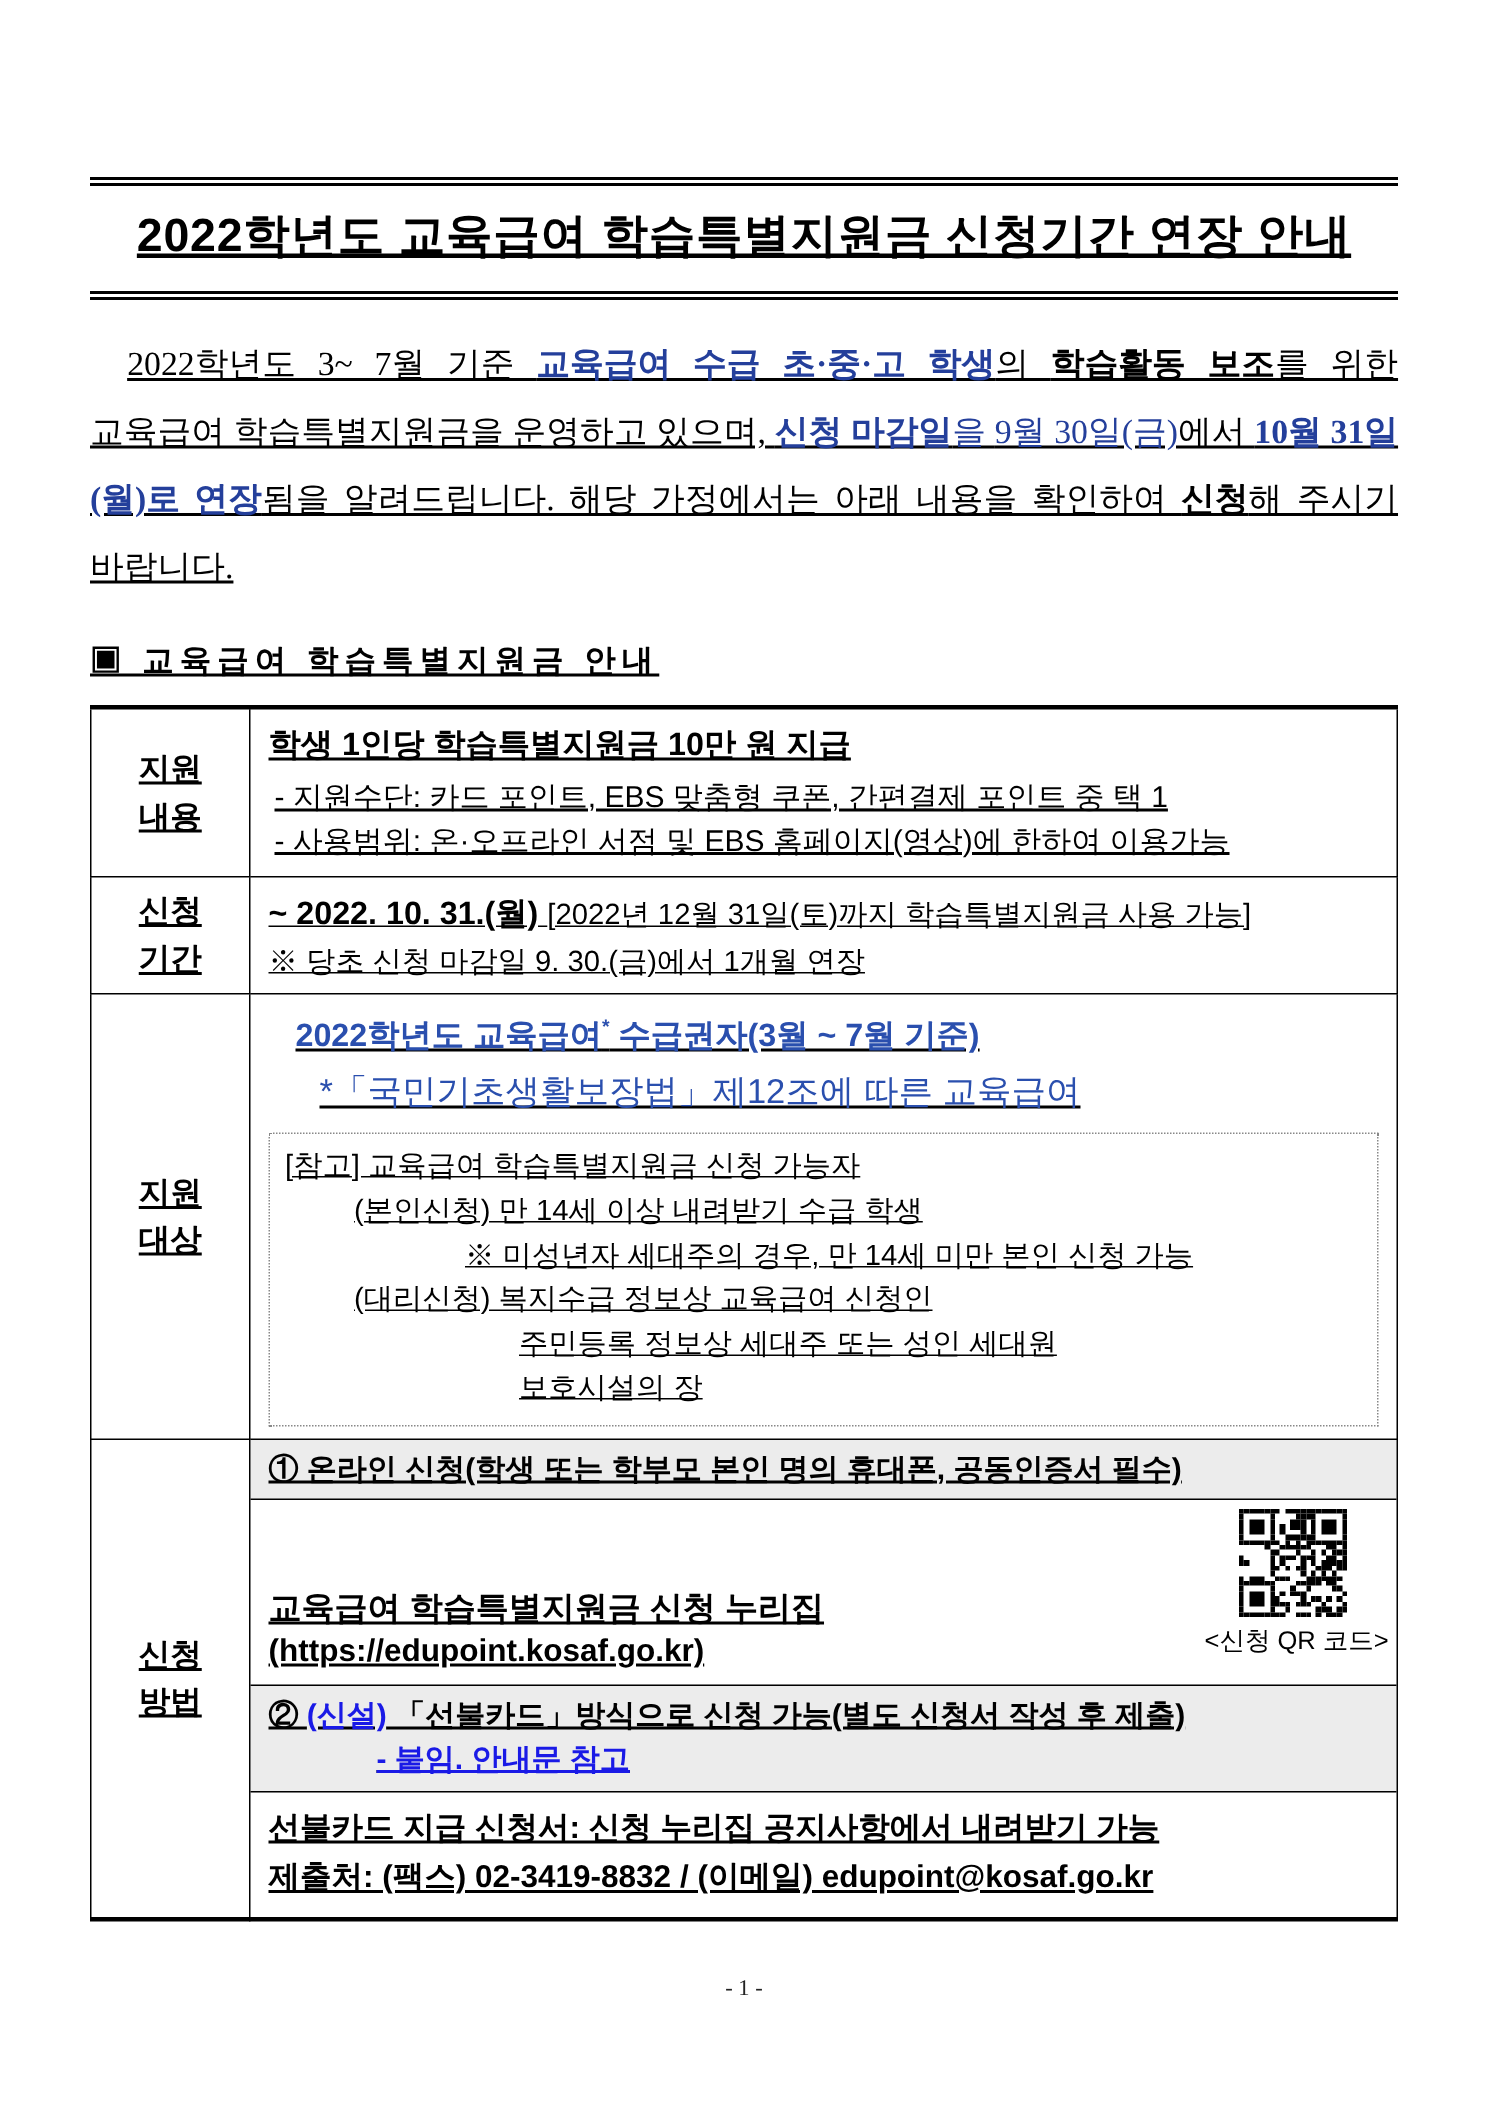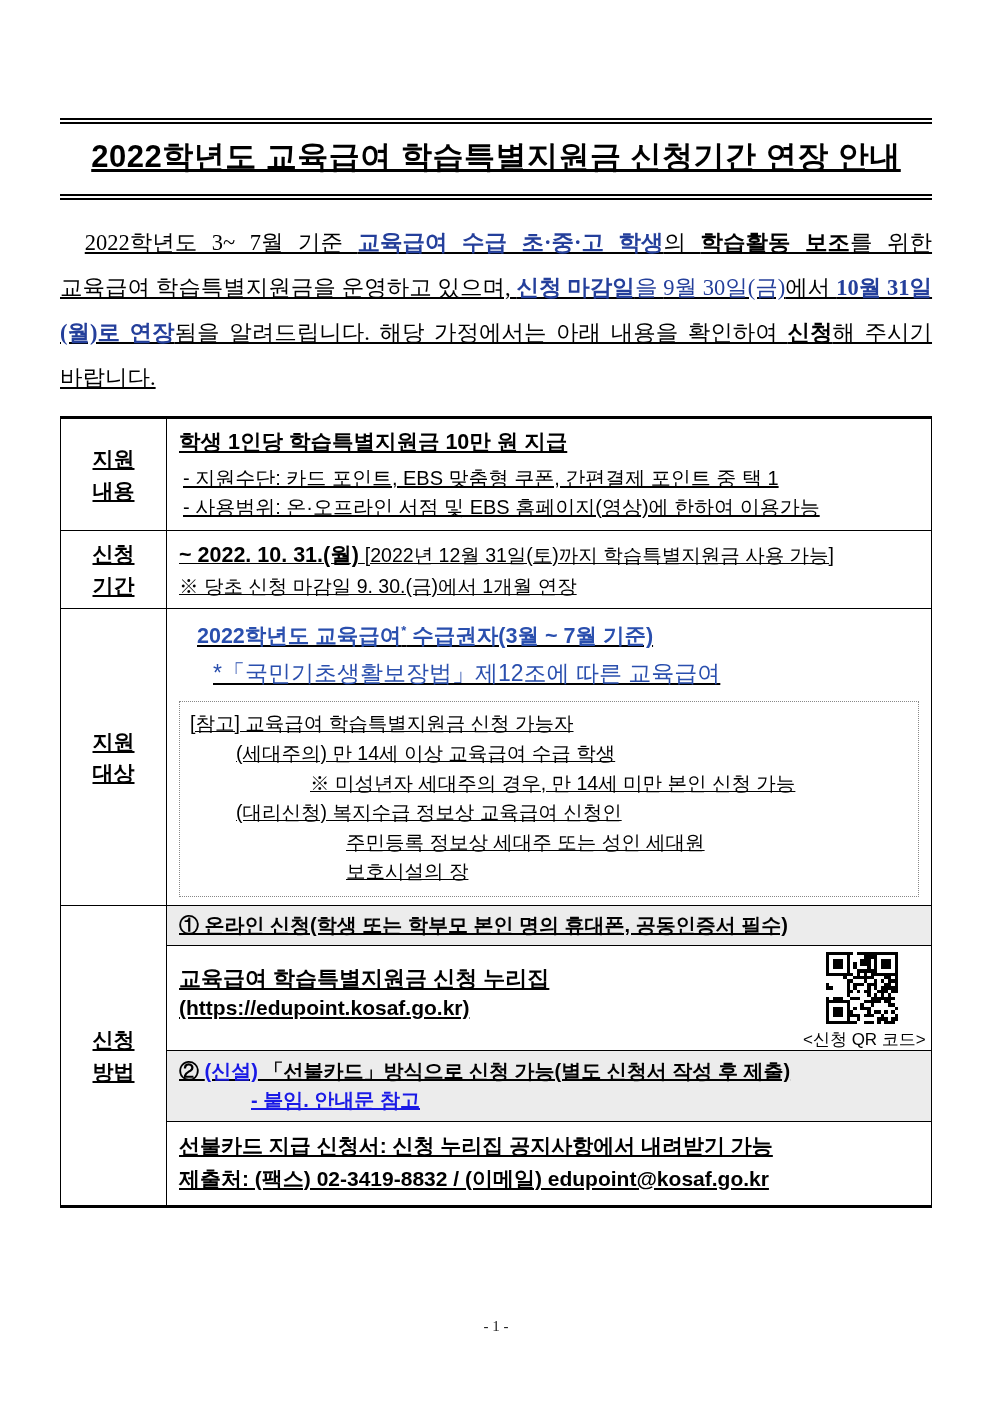--- a/index.html
+++ b/index.html
@@ -118,21 +118,21 @@
     padding: 6px 12px;
     font-size: 20px;
     font-weight: bold;
   }
   .band1 { border-bottom: 1.5px solid #000; }
   .band2 { border-top: 1.5px solid #000; border-bottom: 1.5px solid #000; line-height: 1.45; }
   .vivid-b { color: #1a1ae6; font-weight: bold; }
   .vivid-u { color: #1a1ae6; font-weight: bold; text-decoration: underline; }
   .band2-line2 { padding-left: 72px; }
   .site-block { position: relative; padding: 16px 12px 10px 12px; min-height: 104px; }
-  .site-title { font-size: 22px; font-weight: bold; line-height: 1.55; }
+  .site-title { font-size: 22px; font-weight: bold; line-height: 1.55; margin-top: 39px; }
   .site-url   { font-size: 21px; font-weight: bold; }
   .qr-wrap { position: absolute; top: 4px; right: 10px; width: 118px; text-align: center; }
   .qr {
     display: grid;
     grid-template-rows: repeat(21, 1fr);
     grid-template-columns: repeat(21, 1fr);
     width: 72px; height: 72px;
     margin: 2px auto 4px auto;
     background: #fff;
   }
@@ -164,20 +164,21 @@
 
 <div class="page">
   <div class="content">
 
     <div class="title-box">
       <h1>2022학년도 교육급여 학습특별지원금 신청기간 연장 안내</h1>
     </div>
 
     <p class="intro"><span>2022학년도 3~ 7월 기준 </span><span class="navy-b">교육급여 수급 초·중·고 학생</span><span>의 </span><span class="blk-b">학습활동 보조</span><span>를 위한 교육급여 학습특별지원금을 운영하고 있으며, </span><span class="navy-b">신청 마감일</span><span class="navy">을 </span><span class="navy">9월 30일(금)</span><span>에서 </span><span class="navy-b">10월 31일(월)로 연장</span><span>됨을 알려드립니다. 해당 가정에서는 아래 내용을 확인하여 </span><span class="blk-b">신청</span><span>해 주시기 바랍니다.</span></p>
 
+    <div class="section-heading">▣ 교육급여 학습특별지원금 안내</div>
 
     <table class="info">
       <tbody>
 
       <tr>
         <td class="row-label">
           <div>지원</div>
           <div>내용</div>
         </td>
         <td class="row-content">
@@ -201,21 +202,21 @@
       <tr>
         <td class="row-label">
           <div>지원</div>
           <div>대상</div>
         </td>
         <td class="row-content">
           <div class="target-heading"><span>2022학년도 교육급여</span><sup>*</sup><span> 수급권자(3월 ~ 7월 기준)</span></div>
           <div class="target-footnote">*「국민기초생활보장법」제12조에 따른 교육급여</div>
           <div class="ref-box">
             <div>[참고] 교육급여 학습특별지원금 신청 가능자</div>
-            <div class="ind1">(세대주의) 만 14세 이상 교육급여 수급 학생</div>
+            <div class="ind1">(본인신청) 만 14세 이상 내려받기 수급 학생</div>
             <div class="ind2">※ 미성년자 세대주의 경우, 만 14세 미만 본인 신청 가능</div>
             <div class="ind1">(대리신청) 복지수급 정보상 교육급여 신청인</div>
             <div class="ind3">주민등록 정보상 세대주 또는 성인 세대원</div>
             <div class="ind3">보호시설의 장</div>
           </div>
         </td>
       </tr>
 
       <tr>
         <td class="row-label">

